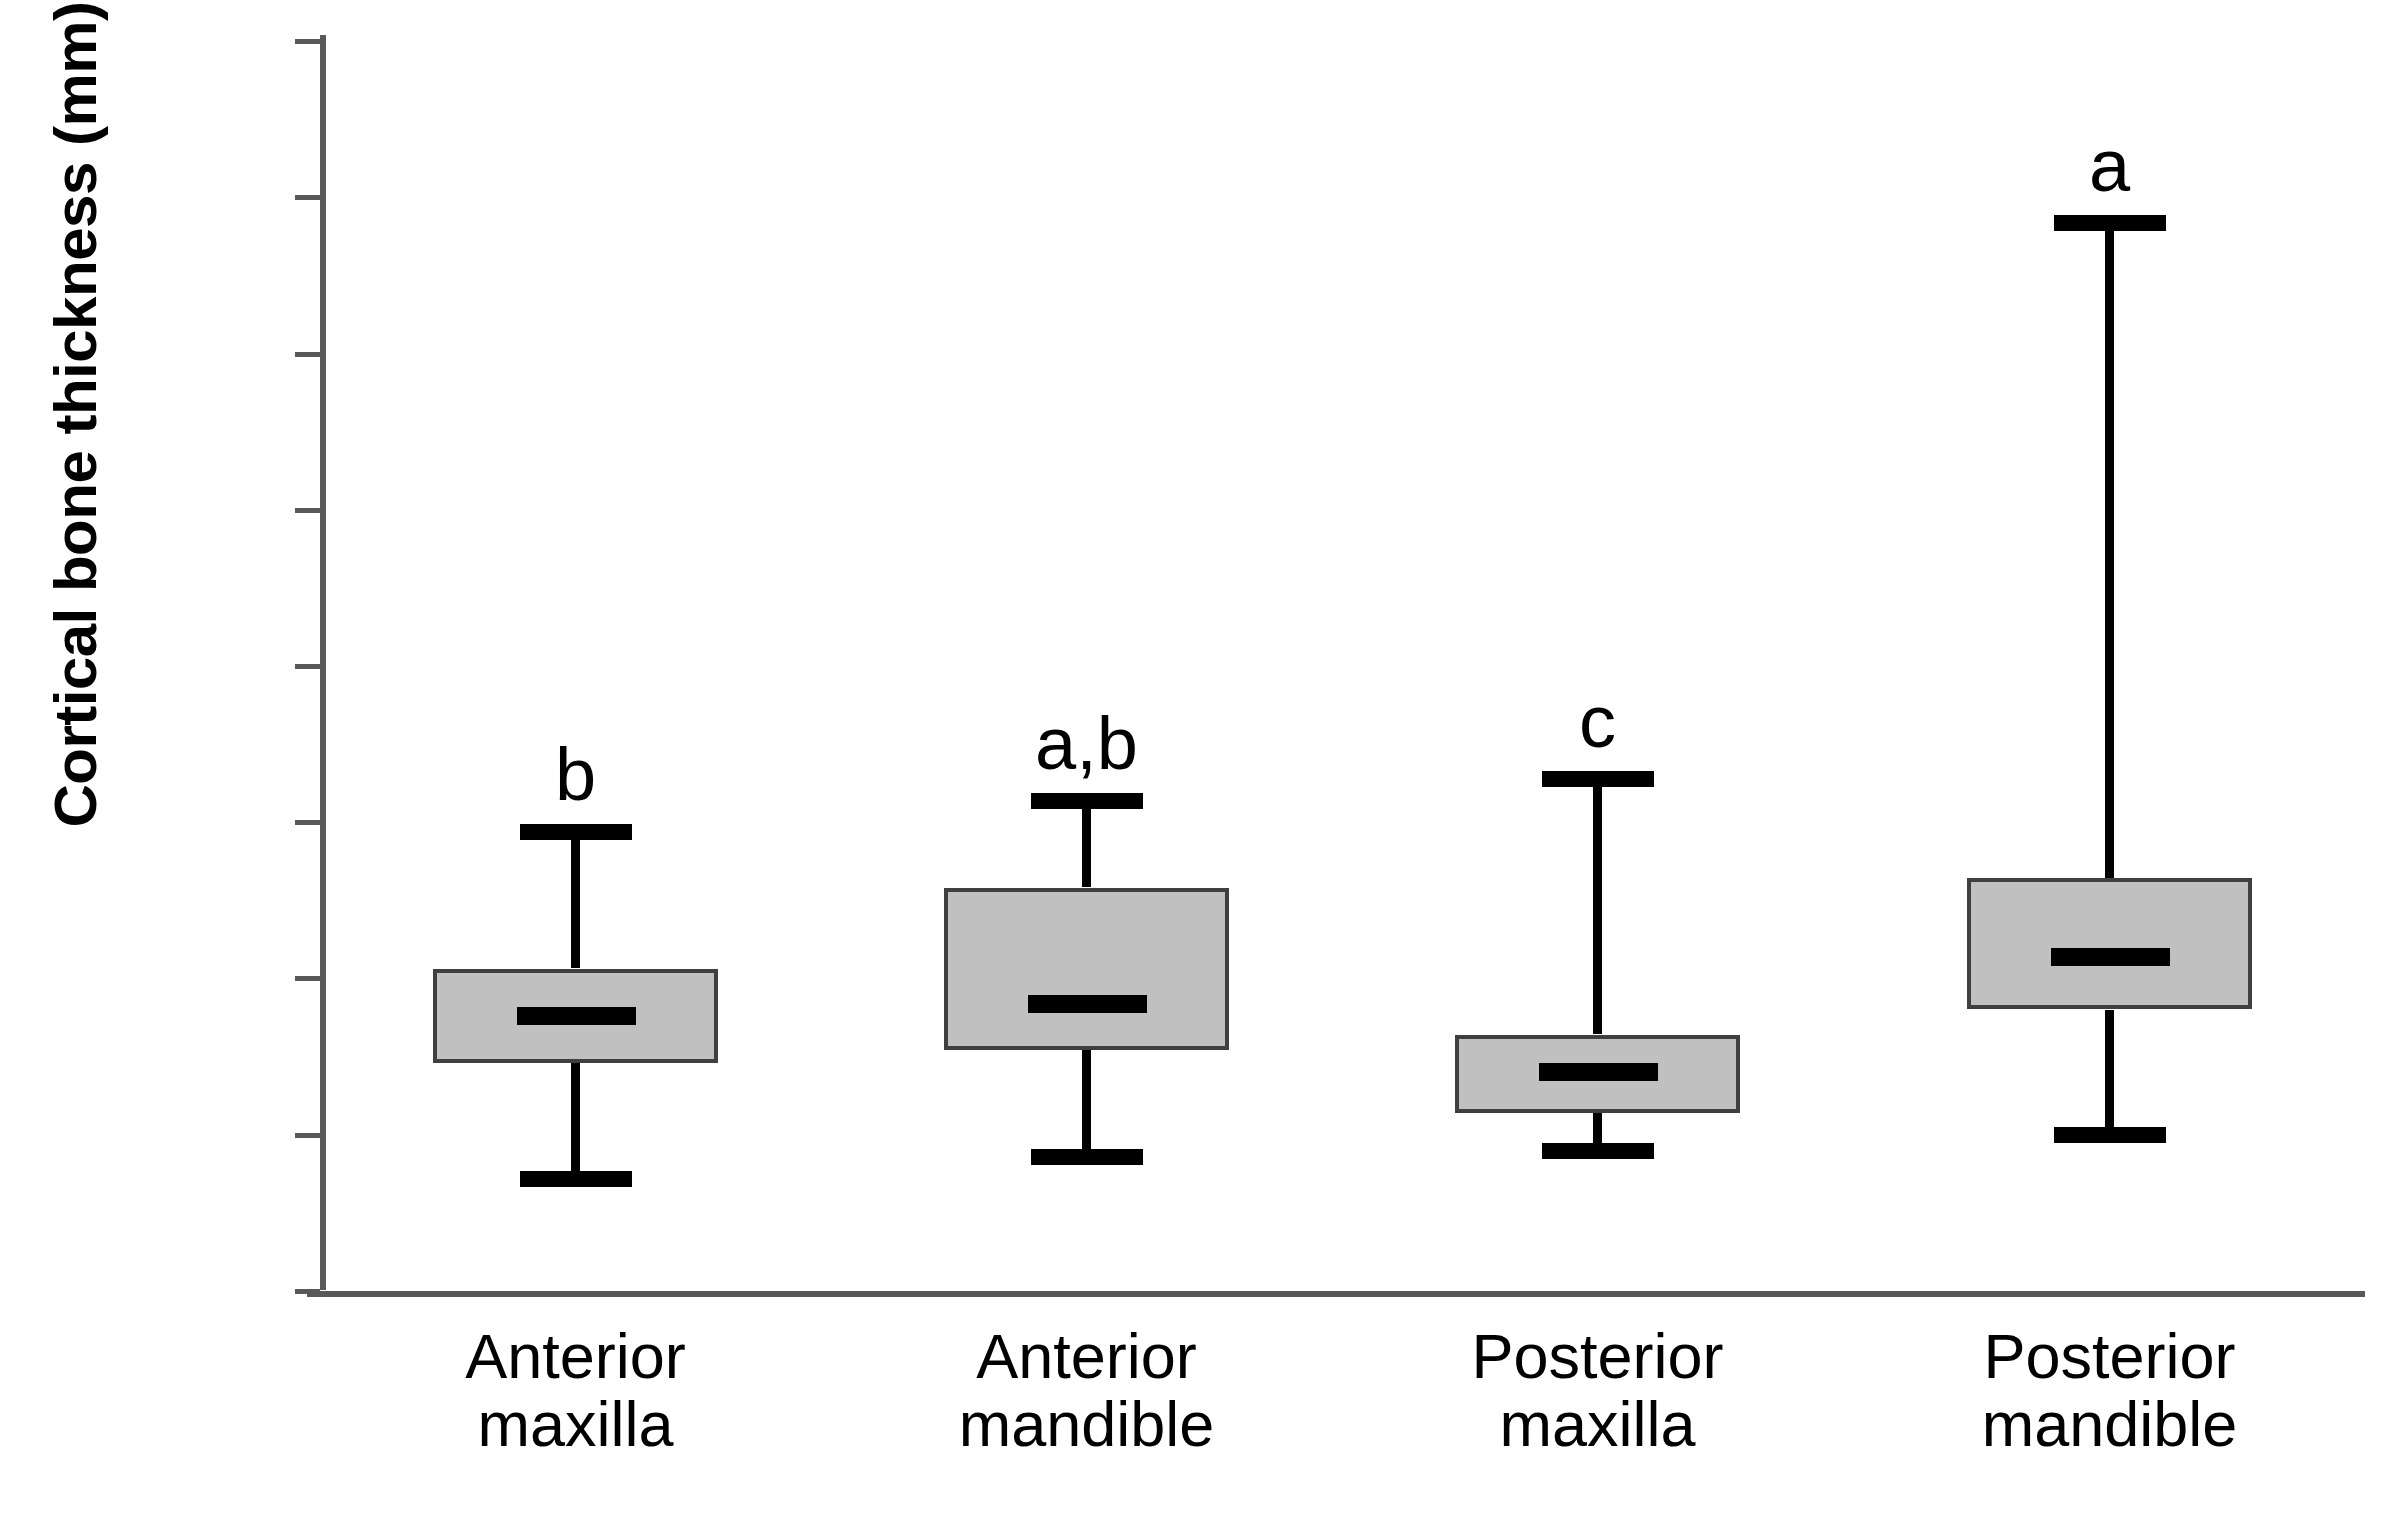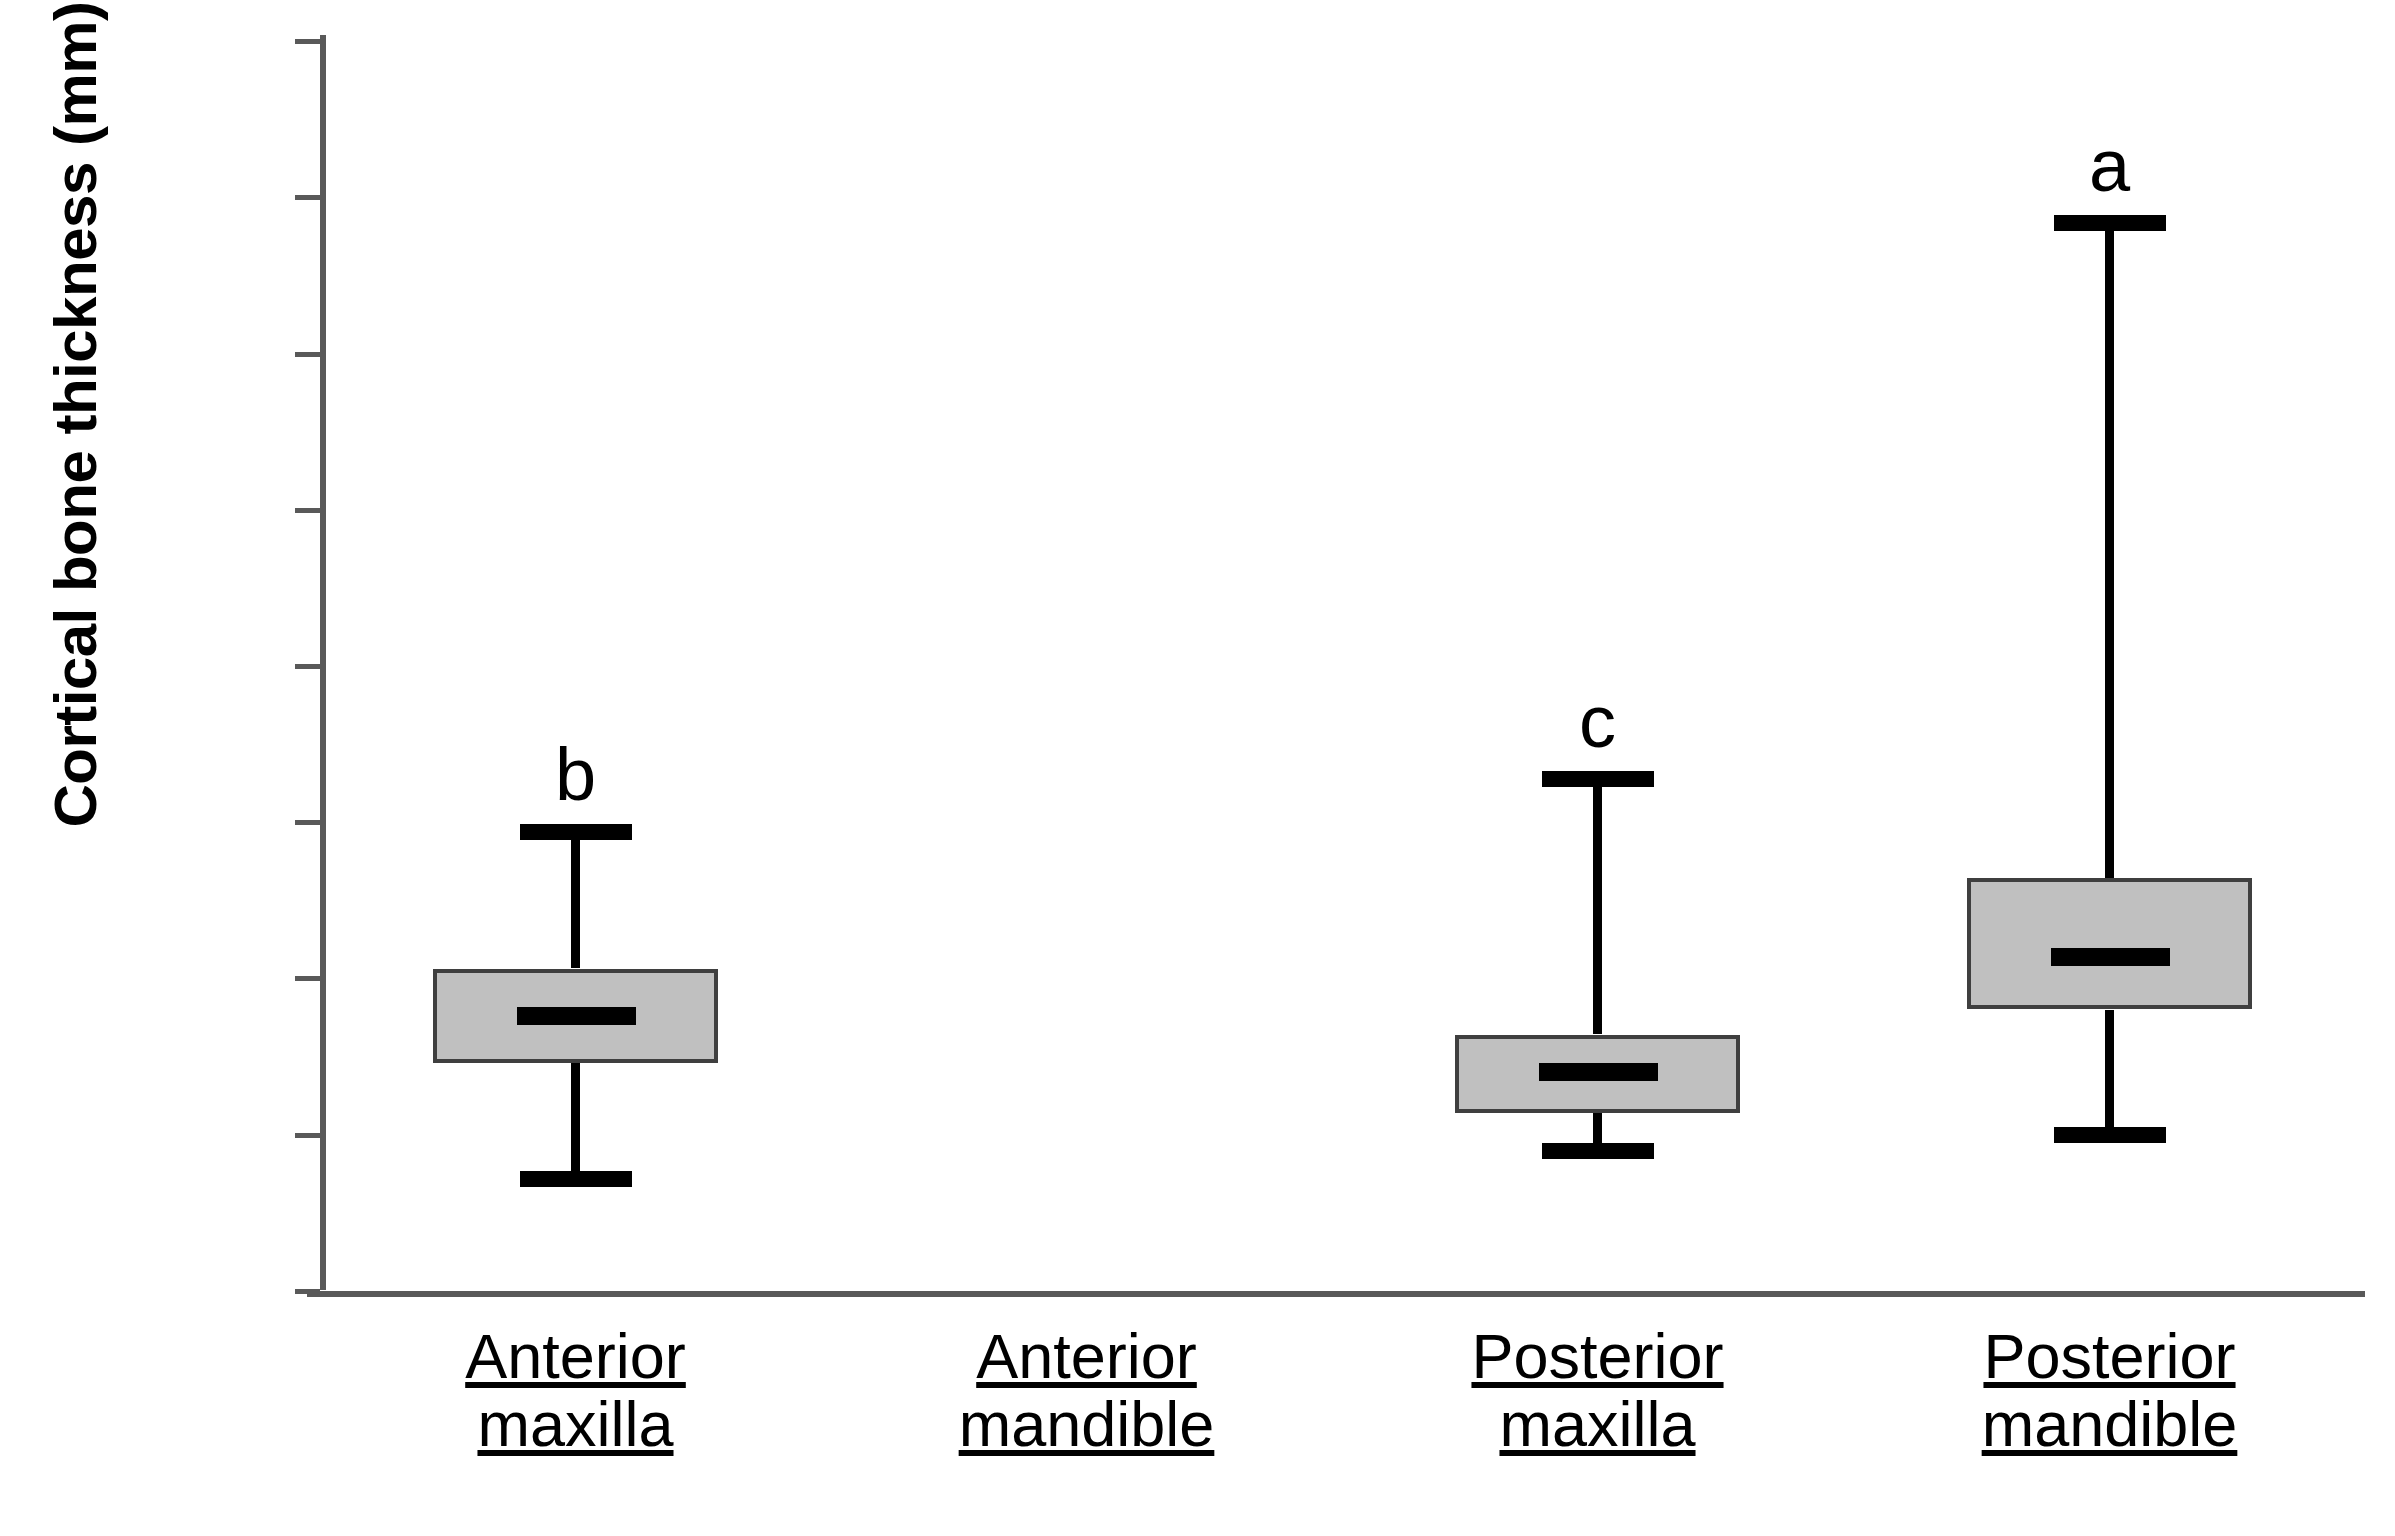--- a/index.html
+++ b/index.html
@@ -119,21 +119,21 @@
     height: 200px;
   }
   .xlabel {
     position: absolute;
     top: 0;
     text-align: center;
     font-size: 63px;
     color: #000000;
     line-height: 1.08;
   }
-  .xlabel span { display: block; text-decoration: underline; }
+  .xlabel span { display: block; }
 </style>
 </head>
 <body>
 
 <div id="figure">
 
   <div id="ylabel">Cortical bone thickness (mm)</div>
 
   <div id="plot">
     <div id="yaxis-line"></div>
@@ -149,20 +149,29 @@
       <div class="ytick-mark" style="top: -1.9px;"></div>
       <div class="series" style="left: 113px; width: 285px;">
         <div class="whisker-line" style="top: 790px; height: 137px;"></div>
         <div class="whisker-cap" style="top: 783px; width: 112px; margin-left: -56px;"></div>
         <div class="whisker-line" style="top: 1022px; height: 116px;"></div>
         <div class="whisker-cap" style="top: 1130px; width: 112px; margin-left: -56px;"></div>
         <div class="box-rect" style="top: 928px; height: 94px;"></div>
         <div class="median-bar" style="top: 966px; width: 119px; margin-left: -59px;"></div>
         <div class="sig-letter" style="top: 697px;">b</div>
       </div>
+      <div class="series" style="left: 624px; width: 285px;">
+        <div class="whisker-line" style="top: 759px; height: 87px;"></div>
+        <div class="whisker-cap" style="top: 752px; width: 112px; margin-left: -56px;"></div>
+        <div class="whisker-line" style="top: 1009px; height: 106px;"></div>
+        <div class="whisker-cap" style="top: 1108px; width: 112px; margin-left: -56px;"></div>
+        <div class="box-rect" style="top: 847px; height: 162px;"></div>
+        <div class="median-bar" style="top: 954px; width: 119px; margin-left: -59px;"></div>
+        <div class="sig-letter" style="top: 666px;">a,b</div>
+      </div>
       <div class="series" style="left: 1135px; width: 285px;">
         <div class="whisker-line" style="top: 737px; height: 256px;"></div>
         <div class="whisker-cap" style="top: 730px; width: 112px; margin-left: -56px;"></div>
         <div class="whisker-line" style="top: 1072px; height: 37px;"></div>
         <div class="whisker-cap" style="top: 1102px; width: 112px; margin-left: -56px;"></div>
         <div class="box-rect" style="top: 994px; height: 78px;"></div>
         <div class="median-bar" style="top: 1022px; width: 119px; margin-left: -59px;"></div>
         <div class="sig-letter" style="top: 644px;">c</div>
       </div>
       <div class="series" style="left: 1647px; width: 285px;">

